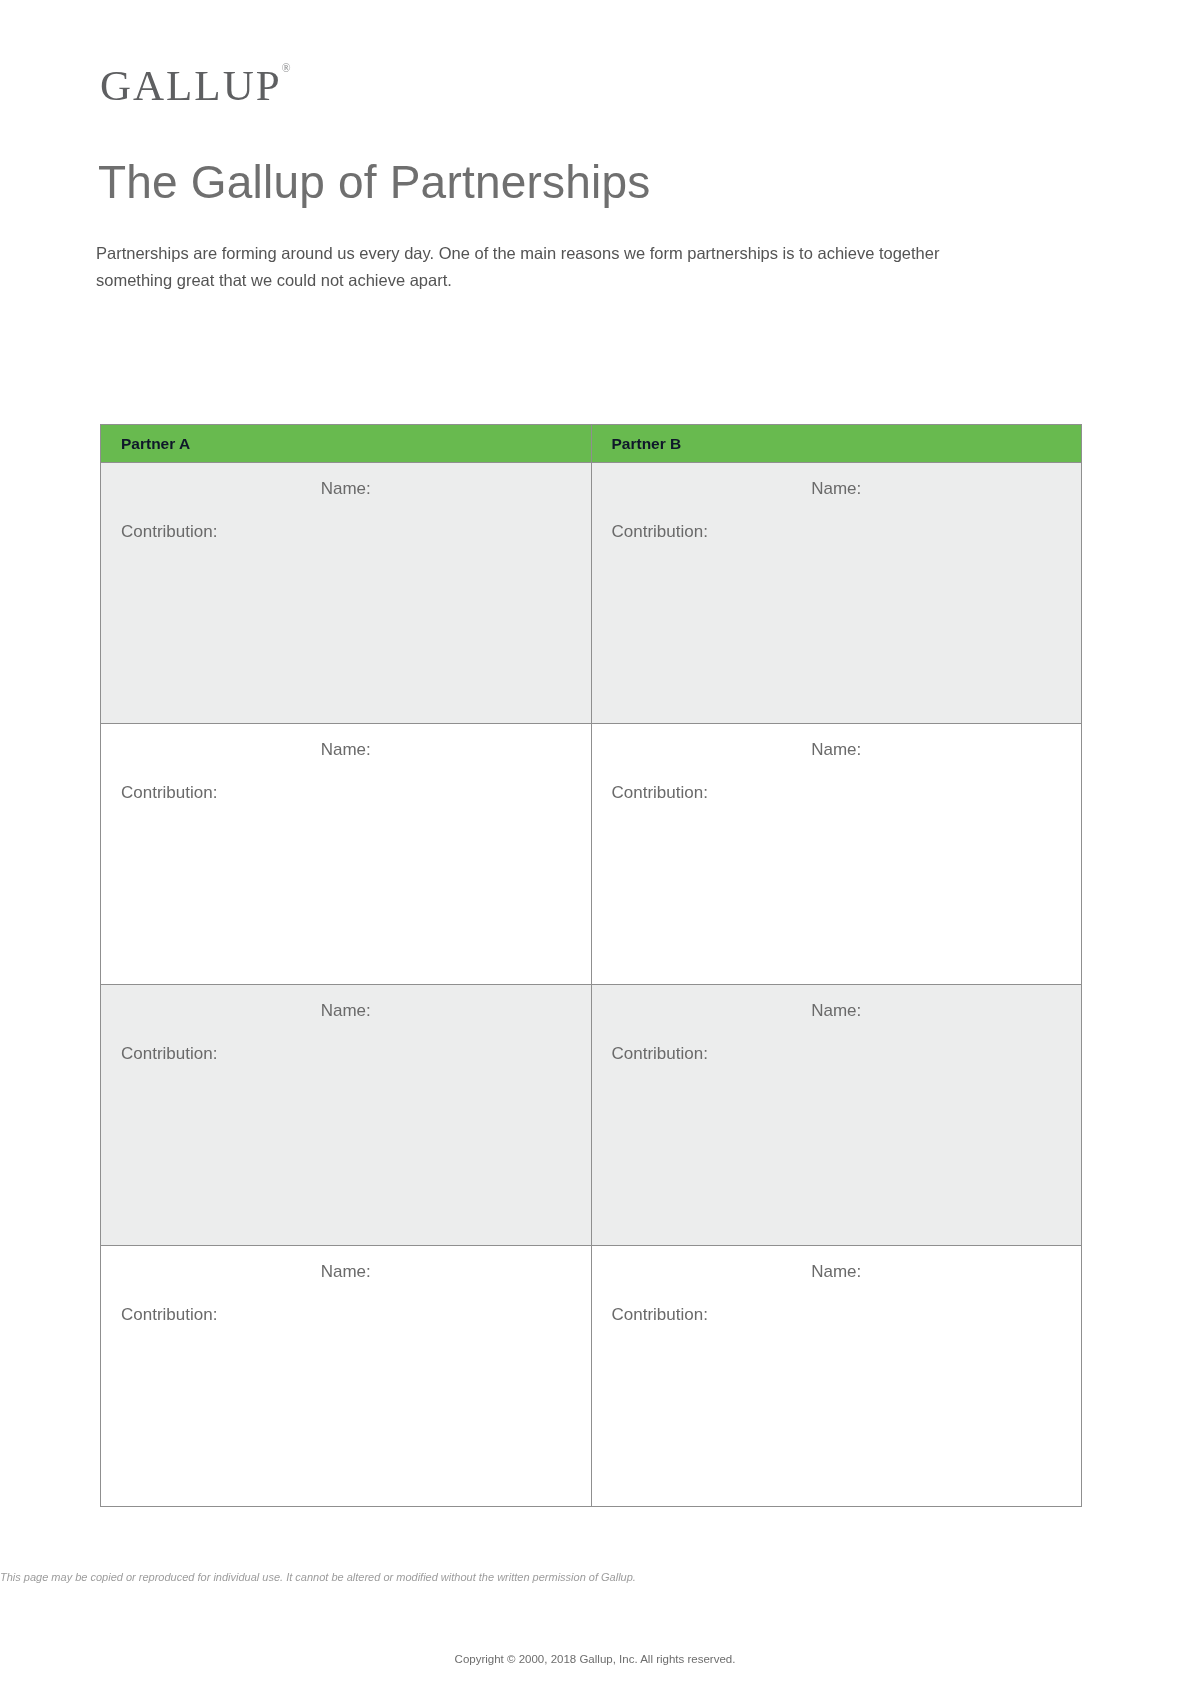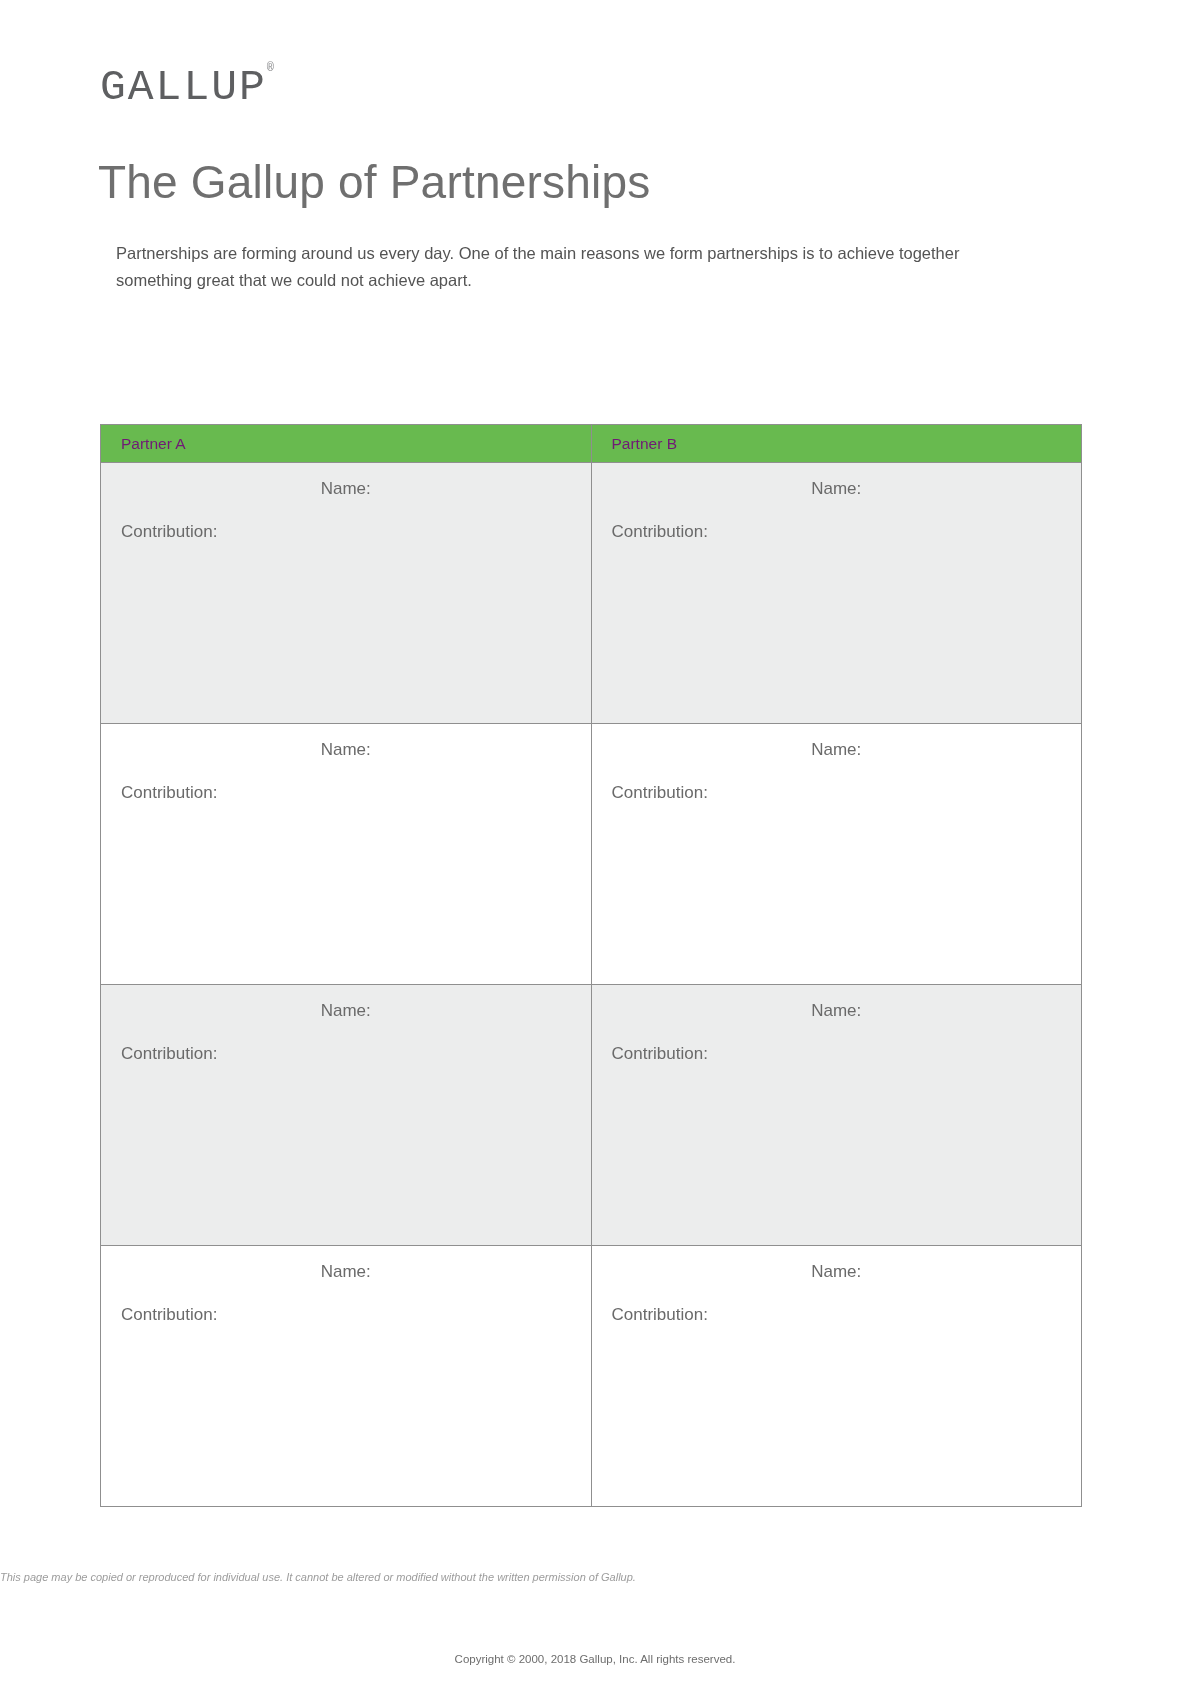--- a/index.html
+++ b/index.html
@@ -11,53 +11,53 @@
   html,body{background:#fff;}
   body{font-family:"Liberation Sans", sans-serif;}
   .page{
     position:relative;
     width:1190px;height:1683px;
     background:#ffffff;
     overflow:hidden;
   }
   .logo{
     position:absolute;left:100px;top:62px;
-    font-family:Liberation Mono, monospace;
+    font-family:Liberation Serif, serif;
     font-size:43px;line-height:1;
     color:#5e5f61;letter-spacing:2px;
     white-space:nowrap;
   }
   .logo .reg{
     font-size:12px;vertical-align:28px;letter-spacing:0;
     color:#8a8b8d;
   }
   .title{
     position:absolute;left:98px;top:156px;
     font-size:46px;line-height:52px;font-weight:300;
     color:#6f6f6f;letter-spacing:0.2px;
     white-space:nowrap;
   }
   .intro{
-    position:absolute;left:116px;top:240px;width:895px;
+    position:absolute;left:96px;top:240px;width:895px;
     font-size:16.5px;line-height:27px;color:#545454;
   }
   .intro p{margin:0 0 17px 0;}
   .partners-table{
     position:absolute;left:100px;top:424px;width:982px;
     border-collapse:collapse;table-layout:fixed;
   }
   .partners-table th,
   .partners-table td{
     border:1px solid var(--border-gray);
     text-align:left;vertical-align:top;
   }
   .partners-table th{
     background:var(--green);
     height:38px;padding:0 0 0 20px;
-    font-size:15.5px;font-weight:normal;color:#701a75;
+    font-size:15.5px;font-weight:bold;color:#0f172a;
     vertical-align:middle;
   }
   .partners-table td{
     height:261px;padding:15px 20px 0 20px;
     background:#ffffff;
   }
   .partners-table tr.shaded td{background:var(--row-gray);}
   .field-label{
     font-size:17px;color:#6a6a6a;line-height:22px;
   }

